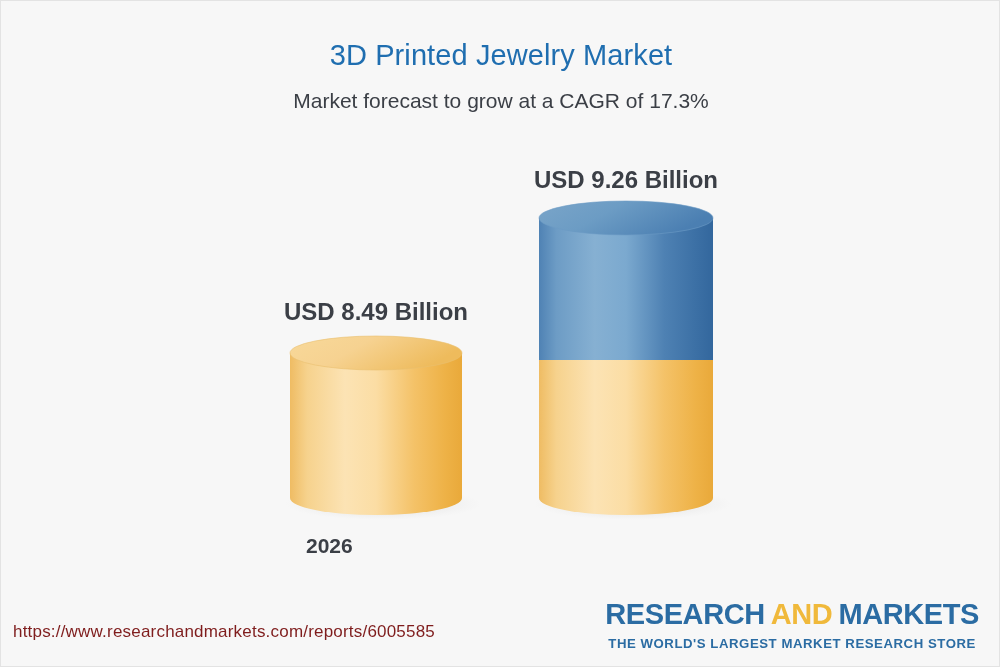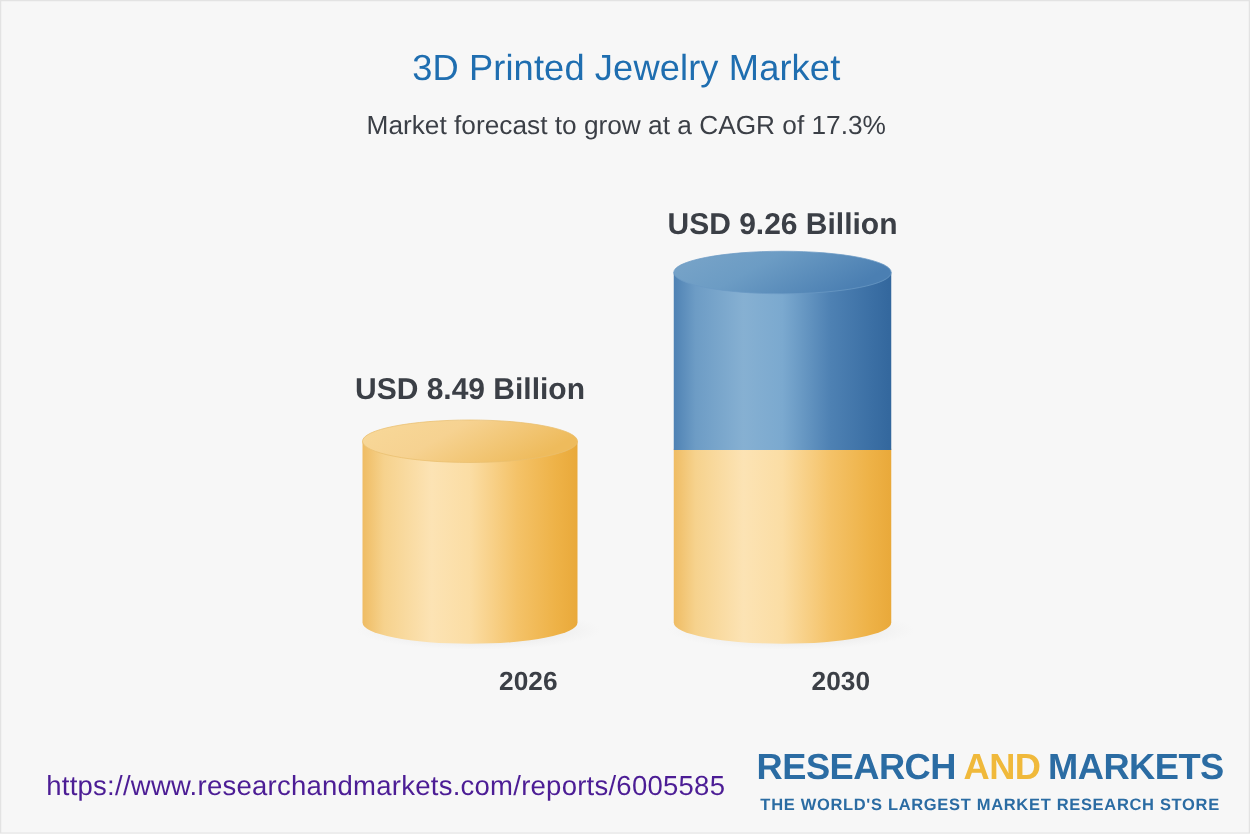--- a/index.html
+++ b/index.html
@@ -58,34 +58,34 @@
   .value-label {
     position: absolute;
     text-align: center;
     font-size: 24px;
     font-weight: bold;
     color: #3b3f46;
     white-space: nowrap;
   }
   .cat-label {
     position: absolute;
-    text-align: right;
+    text-align: left;
     font-size: 21px;
     font-weight: bold;
     color: #3b3f46;
     white-space: nowrap;
   }
 
   
   .footer-url {
     position: absolute;
-    left: 36px;
+    left: 12px;
     bottom: 24px;
-    font-size: 22px;
-    color: #4c1d95;
+    font-size: 17px;
+    color: #7f1d1d;
     letter-spacing: 0.2px;
   }
   .logo {
     position: absolute;
     right: 20px;
     bottom: 16px;
     text-align: center;
     line-height: 1;
   }
   .logo-main {
@@ -174,21 +174,20 @@
       <ellipse cx="625" cy="217" rx="87" ry="17" fill="url(#blueTop)" stroke="#6b9ac4" stroke-width="0.6"></ellipse>
     </g>
   </svg>
 
   <div class="value-label" style="left:275px; top:297px; width:200px;">USD 8.49 Billion</div>
 
   <div class="value-label" style="left:525px; top:165px; width:200px;">USD 9.26 Billion</div>
 
   <div class="cat-label" style="left:305px; top:533px; width:140px;">2026</div>
 
-  <div class="cat-label" style="left:555px; top:533px; width:140px;">2030</div>
 
   <div class="footer-url">https://www.researchandmarkets.com/reports/6005585</div>
 
   <div class="logo">
     <div class="logo-main"><span>RESEARCH</span><span class="logo-and" style="margin:0 6px;">AND</span><span>MARKETS</span></div>
     <div class="logo-tag">THE WORLD'S LARGEST MARKET RESEARCH STORE</div>
   </div>
 
 </div>
 

